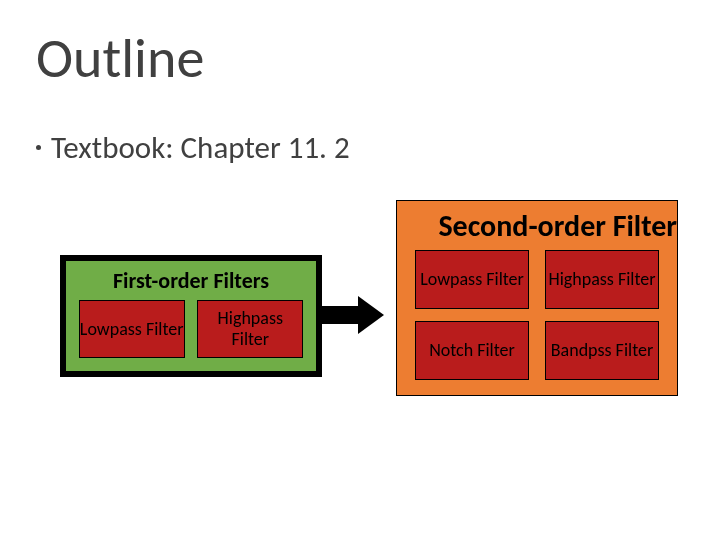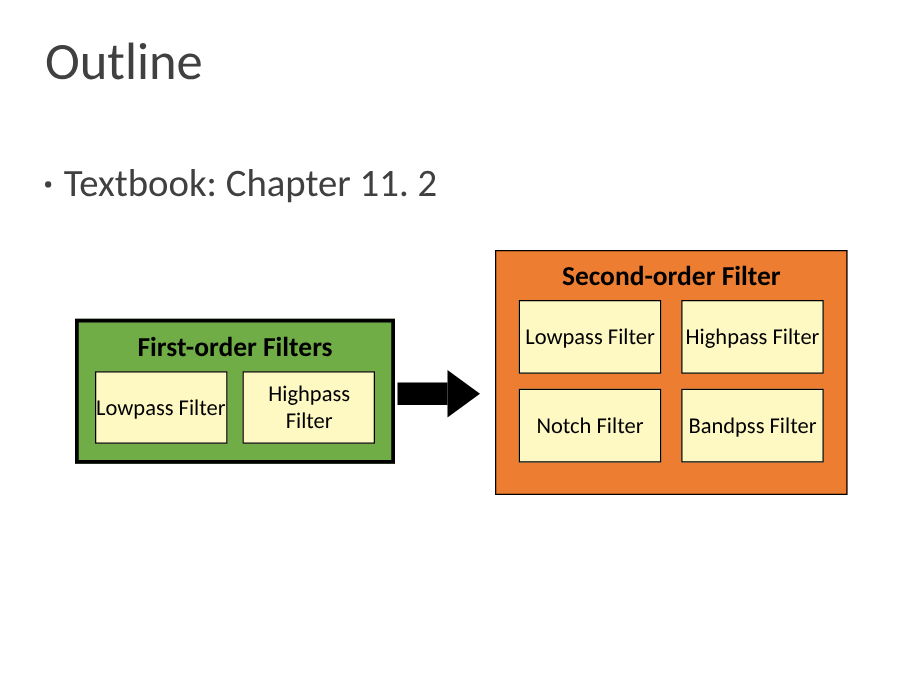--- a/index.html
+++ b/index.html
@@ -13,21 +13,21 @@
   }
   .slide {
     position: relative;
     width: 720px;
     height: 540px;
   }
   .title {
     position: absolute;
     left: 36px;
     top: 24px;
-    font-size: 42px;
+    font-size: 56px;
     font-weight: 400;
     color: #404040;
   }
   .bullet-row {
     position: absolute;
     left: 36px;
     top: 128px;
     font-size: 31px;
     color: #404040;
     display: flex;
@@ -41,38 +41,38 @@
     margin-right: 10px;
   }
 
   .first-box {
     position: absolute;
     left: 60px;
     top: 255px;
     width: 250px;
     height: 110px;
     background: #70ad47;
-    border: 3px solid #000000;
+    border: 6px solid #000000;
   }
   .first-box .box-title {
     text-align: center;
     font-size: 22px;
     font-weight: 600;
     color: #000;
     margin-top: 6px;
   }
   .first-row {
     display: flex;
     justify-content: space-evenly;
     margin-top: 6px;
   }
   .mini {
     width: 104px;
     height: 56px;
-    background: #fef9c3;
+    background: #b91c1c;
     border: 1px solid #000;
     display: flex;
     align-items: center;
     justify-content: center;
     text-align: center;
     font-size: 18px;
     line-height: 1.15;
     color: #000;
   }
 
@@ -105,22 +105,22 @@
   .second-box {
     position: absolute;
     left: 396px;
     top: 200px;
     width: 280px;
     height: 194px;
     background: #ed7d31;
     border: 1px solid #000;
   }
   .second-box .box-title {
-    text-align: center;
-    font-size: 22px;
+    text-align: right;
+    font-size: 30px;
     font-weight: 600;
     color: #000;
     margin-top: 6px;
   }
   .second-grid {
     display: grid;
     grid-template-columns: 1fr 1fr;
     grid-template-rows: 1fr 1fr;
     gap: 12px 16px;
     padding: 6px 18px 14px 18px;

